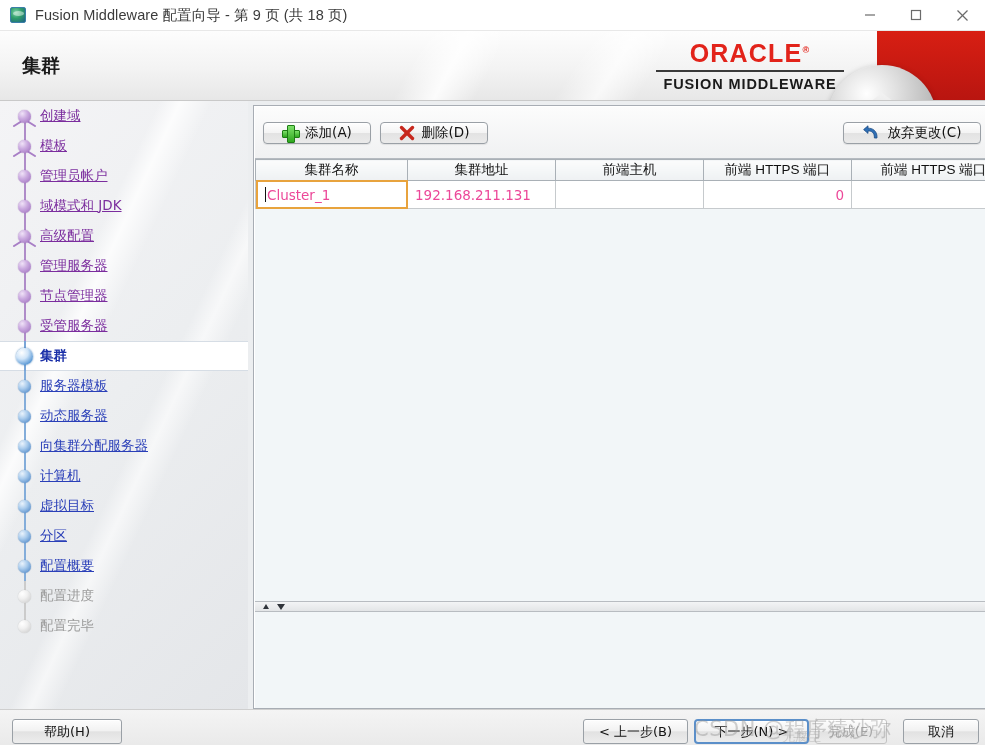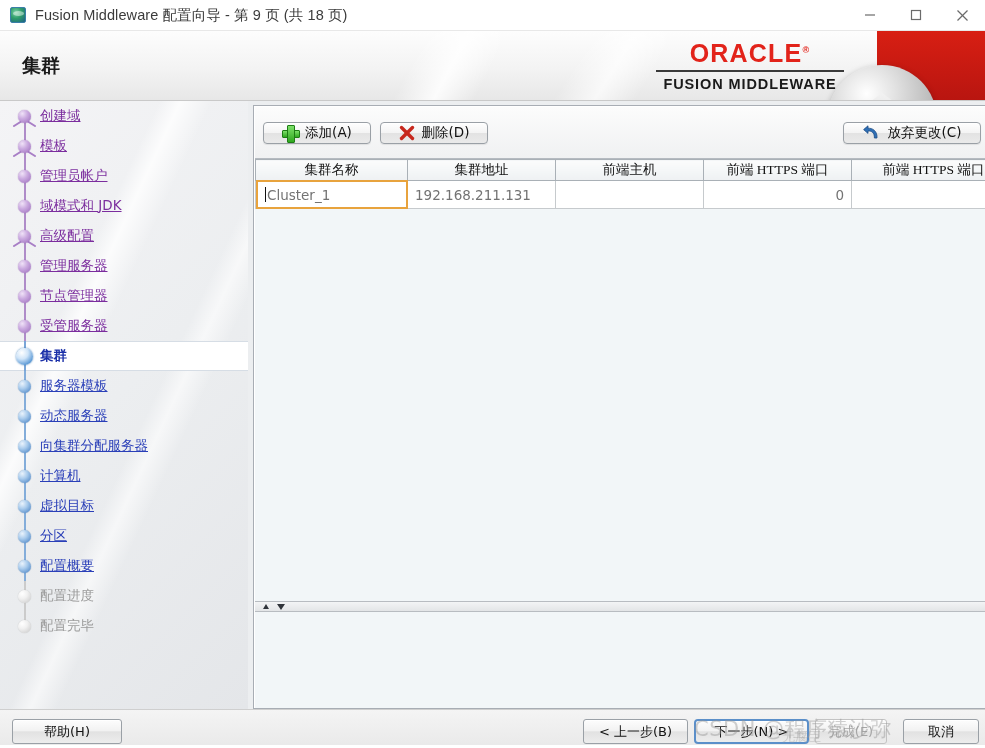--- a/index.html
+++ b/index.html
@@ -188,26 +188,26 @@
   }
   table.grid {
     border-collapse: collapse; table-layout: fixed;
     width: 760px; background: #ffffff;
   }
   table.grid th {
     height: 14px;
     background: linear-gradient(180deg,#fbfcfc 0%, #eef1f3 100%);
     border: 1px solid #a9b0b6;
     font-size: 13.5px; font-weight: normal; color: #111;
-    font-family: Liberation Serif, serif;
+    font-family: Liberation Sans, sans-serif;
     text-align: center;
   }
   table.grid td {
     height: 28px; border: 1px solid #c6cacd;
-    font-size: 13.5px; color: #737373; padding: 0 7px;
+    font-size: 13.5px; color: #ec4899; padding: 0 7px;
     font-family: "DejaVu Sans", "Liberation Sans", sans-serif;
     background: #ffffff;
   }
   td.num { text-align: right; }
   td.editing {
     padding: 0; position: relative;
   }
   td.editing .cellbox {
     position: absolute; left: 0; top: -1px; right: -1px; bottom: -1px;
     border: 2px solid #e8a33d; background: #ffffff;

